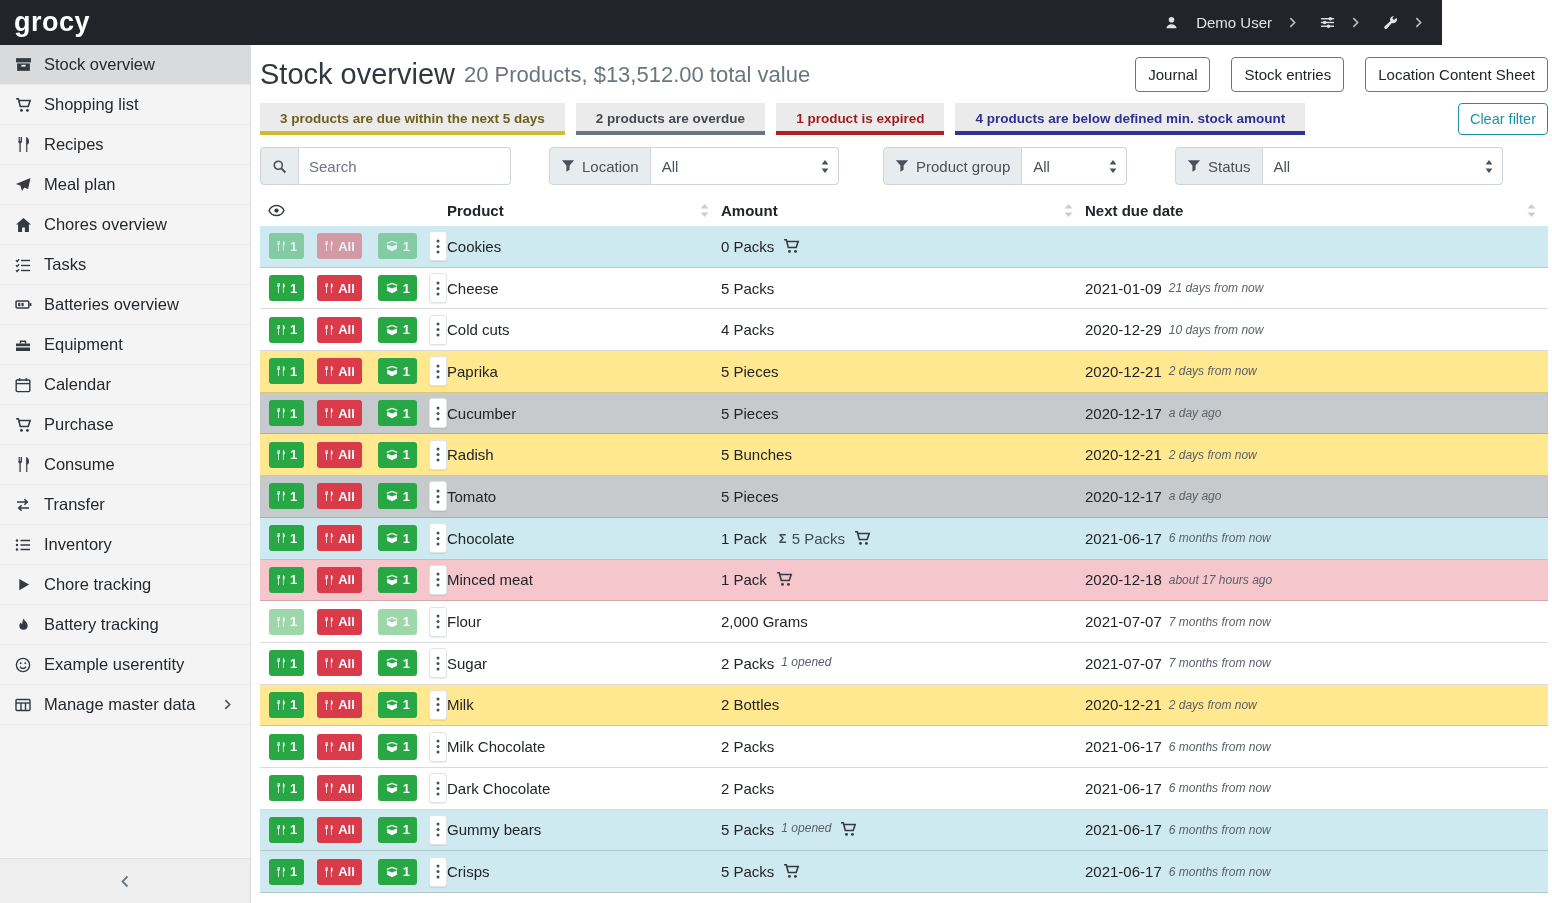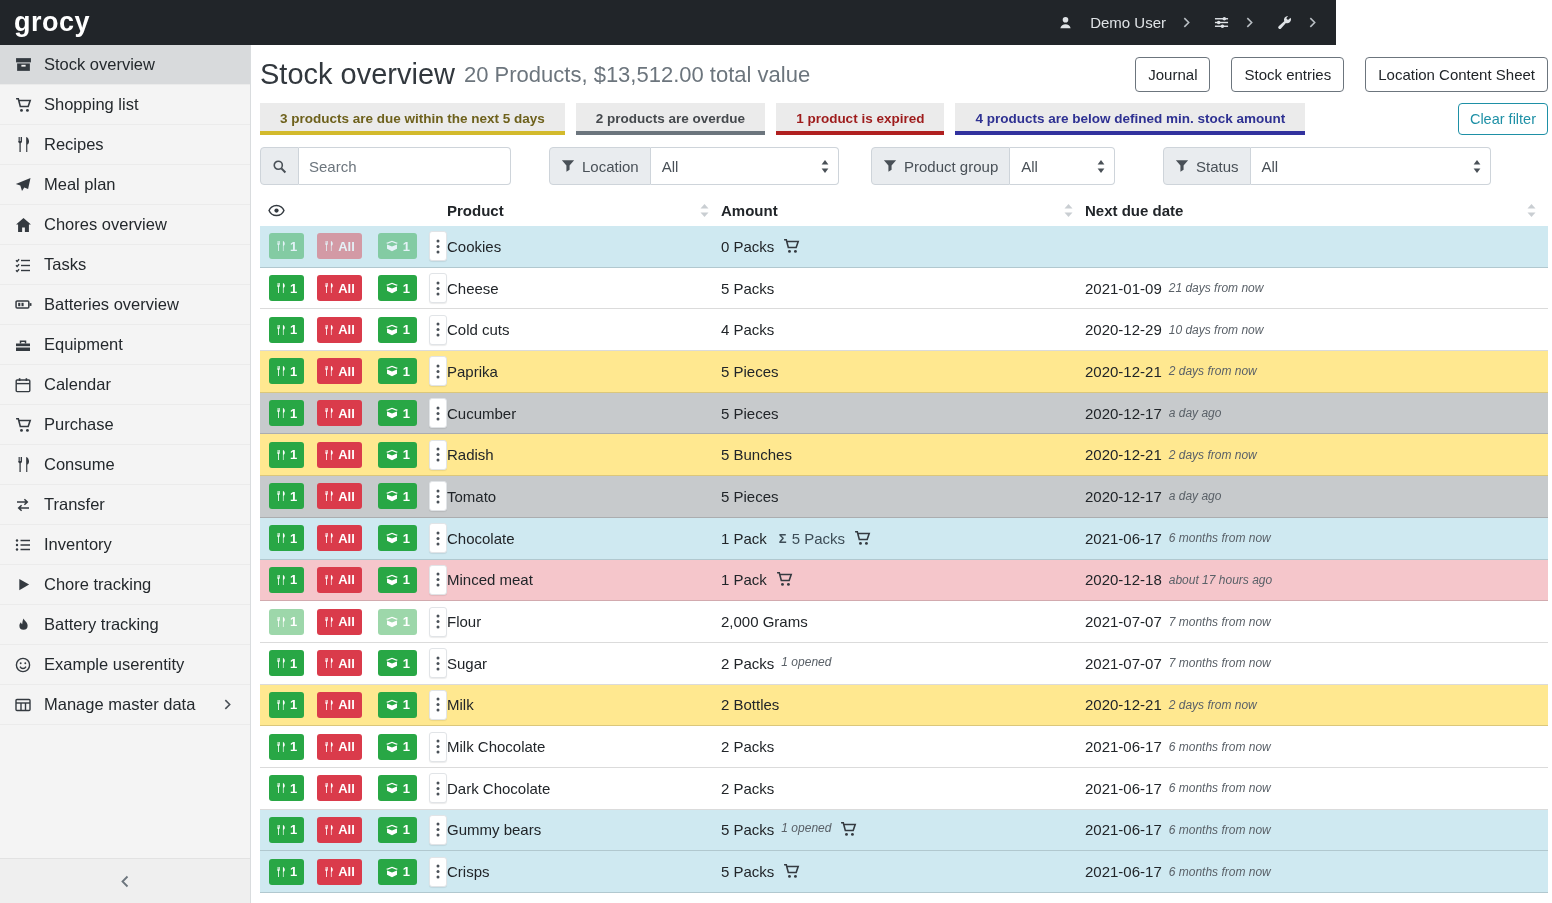--- a/index.html
+++ b/index.html
@@ -2,21 +2,21 @@
 <html><head>
 <meta charset="utf-8">
 <style>
 *{box-sizing:border-box;margin:0;padding:0}
 html,body{width:1552px;height:903px;overflow:hidden;background:#fff;color:#212529;font-family:"Liberation Sans","DejaVu Sans",sans-serif}
 body{position:relative}
 .icon{display:inline-flex;align-items:center;justify-content:center;line-height:0}
 button{font-family:inherit}
 
 
-.navbar{position:absolute;top:0;left:0;width:1336px;height:45px;background:#212529;display:flex;align-items:center;padding:0 20px 0 14px;z-index:5}
+.navbar{position:absolute;top:0;left:0;width:1442px;height:45px;background:#212529;display:flex;align-items:center;padding:0 20px 0 14px;z-index:5}
 .logo{color:#fff;font-size:27px;font-weight:700;letter-spacing:.5px;cursor:pointer}
 .nav-right{margin-left:auto;display:flex;align-items:center;gap:24px}
 .nav-item{display:flex;align-items:center;gap:17px;color:#dfe3e6;font-size:15px;cursor:pointer}
 
 
 .sidebar{position:absolute;top:45px;left:0;width:251px;height:858px;background:#f4f4f4;border-right:1px solid #d9dcde}
 .side-item{height:40px;display:flex;align-items:center;gap:11px;padding:0 13px;font-size:16.5px;color:#24292d;border-bottom:1px solid #ebebeb;cursor:pointer;background:#f4f4f4}
 .side-item.active{background:#d8dadc}
 .side-item .icon{width:20px}
 .side-chev{margin-left:auto}
@@ -37,21 +37,21 @@
 .clear-filter{margin-left:auto;background:#fff;border:1px solid #1e90a6;color:#1e90a6;font-size:14.5px;padding:7px 11px;border-radius:4px;cursor:pointer}
 
 
 .filter-row{display:flex;align-items:stretch;margin-top:12px;height:38px}
 .grp{display:flex;align-items:stretch}
 .addon{display:flex;align-items:center;gap:7px;background:#e9ecef;border:1px solid #ced4da;border-radius:4px 0 0 4px;padding:0 11px;color:#495057;font-size:15px;white-space:nowrap}
 .g-search{width:251px}
 .g-search input{flex:1;border:1px solid #ced4da;border-left:none;border-radius:0 4px 4px 0;font-size:15px;padding:0 10px;color:#495057;outline:none;min-width:0}
 .g-search input::placeholder{color:#6c757d}
 .g-loc{width:290px;margin-left:38px}
-.g-pg{width:244px;margin-left:32px}
+.g-pg{width:244px;margin-left:44px}
 .g-status{width:328px;margin-left:48px}
 .sel{flex:1;display:flex;align-items:center;justify-content:space-between;border:1px solid #ced4da;border-left:none;border-radius:0 4px 4px 0;background:#fff;padding:0 9px 0 11px;font-size:15px;color:#495057;cursor:pointer;min-width:0}
 
 
 .thead{display:flex;height:31px;margin-top:10px;font-weight:700;font-size:15px;color:#212529}
 .th{display:flex;align-items:center;cursor:pointer}
 .th .sort{margin-left:auto;margin-right:12px}
 .col-a{width:187px;padding-left:8px;cursor:default}
 .col-p{width:274px}
 .col-m{width:364px}

